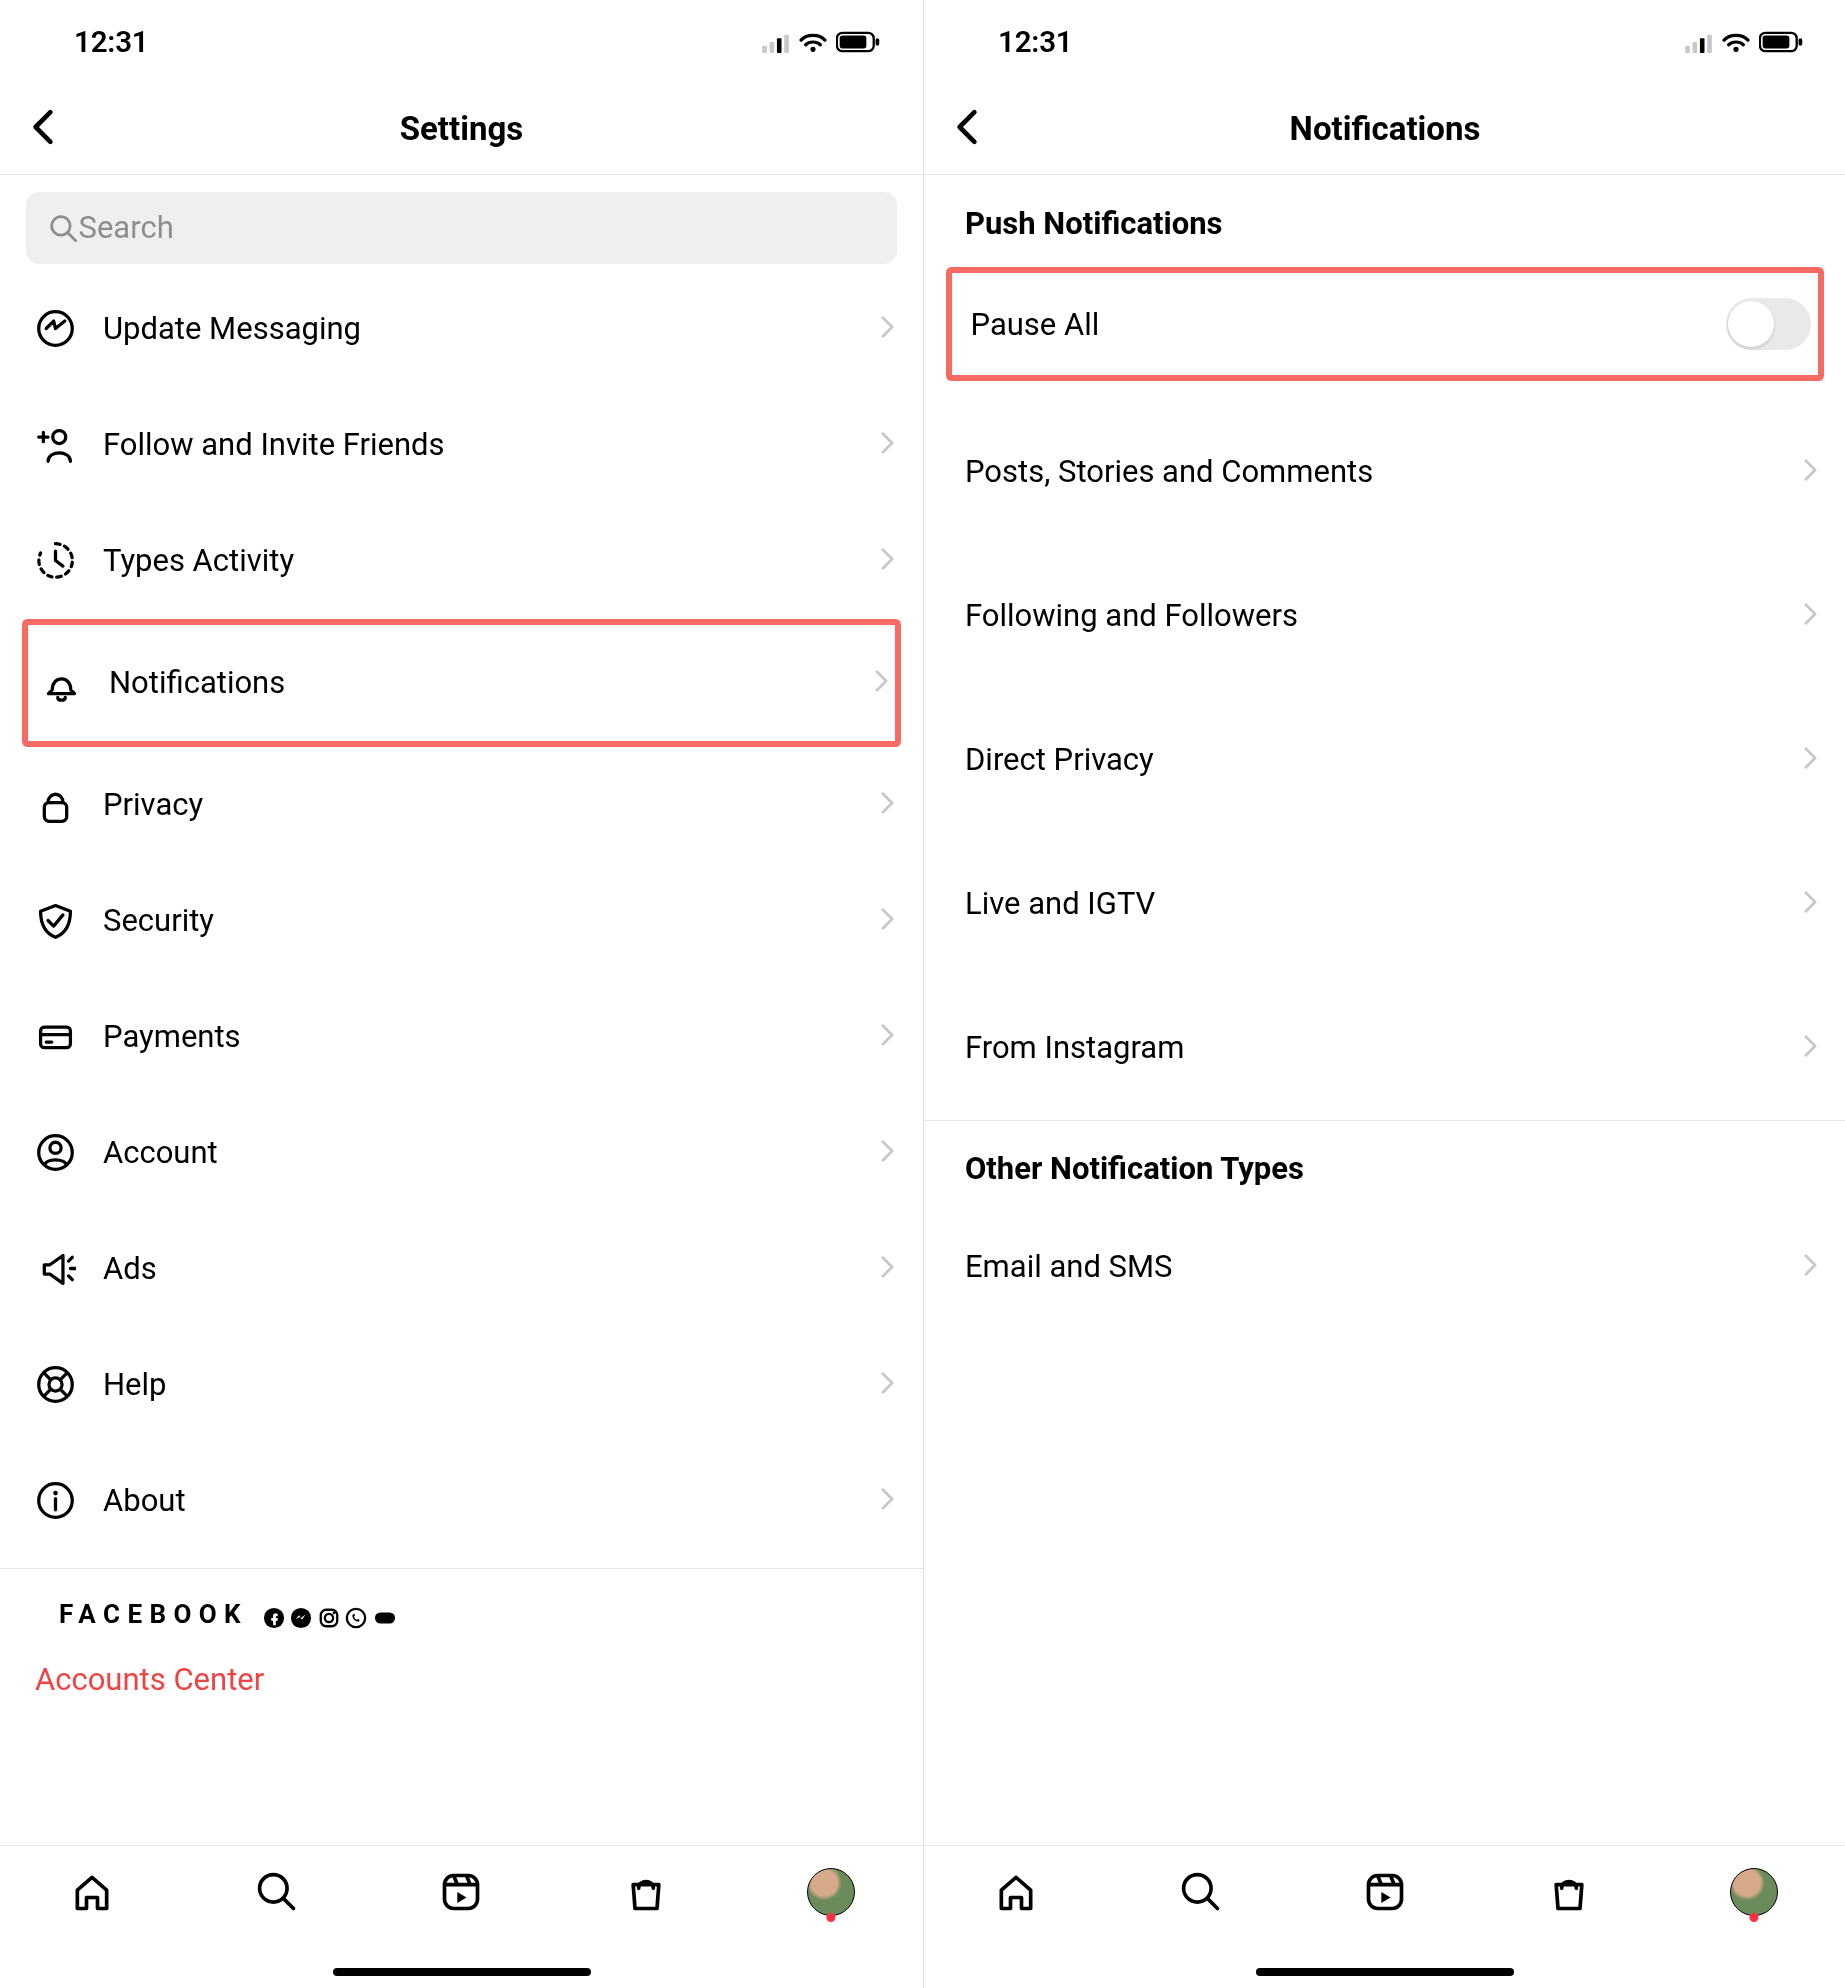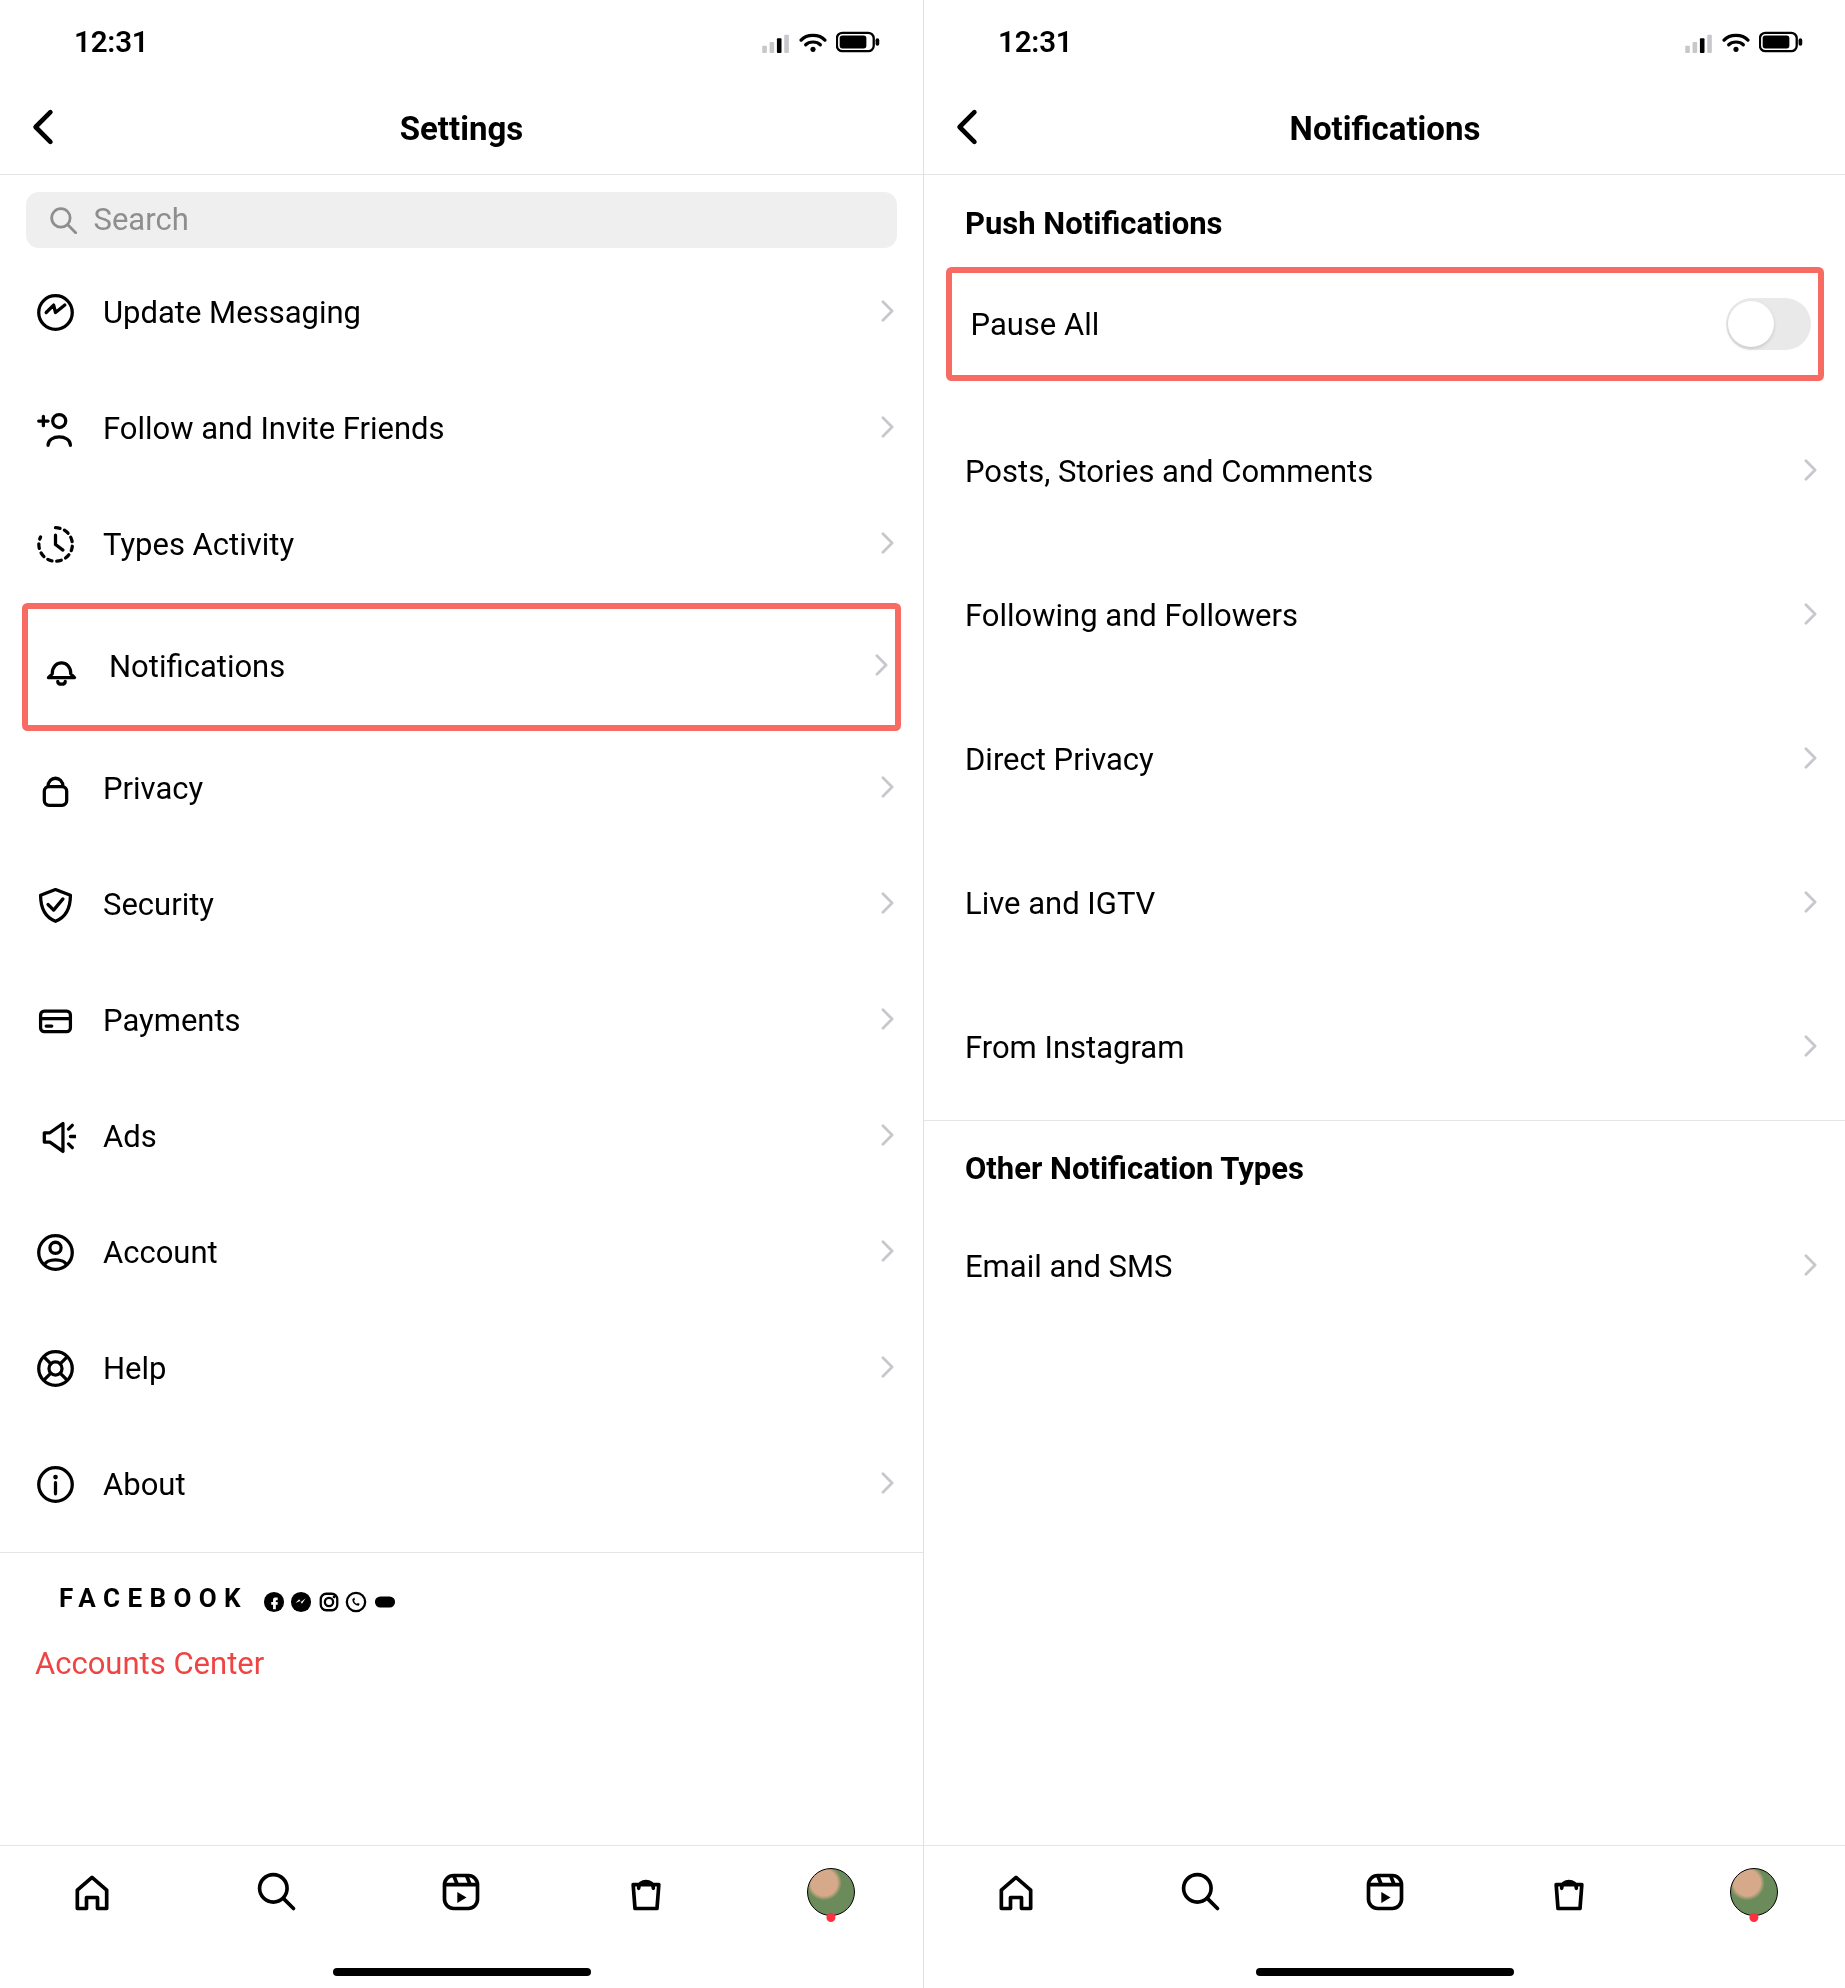--- a/index.html
+++ b/index.html
@@ -62,25 +62,25 @@
     font-weight: 700;
   }
 
   
   .searchwrap {
     padding: 16.6px 26px 7.4px 26px;
   }
   .searchbox {
     background: #efefef;
     border-radius: 13px;
-    height: 56px;
+    height: 72px;
     display: flex;
     align-items: center;
     padding: 0 22px;
-    gap: 16px;
+    gap: 1px;
   }
   .searchbox .placeholder {
     font-size: 31px;
     color: #8e8e8e;
   }
 
   
   .list { display: flex; flex-direction: column; }
   .row {
     display: flex;
@@ -428,35 +428,35 @@
           </svg>
         </span>
       <span class="label">Payments</span>
       <span class="chev"><svg width="13" height="22" viewBox="0 0 14 24">
             <use href="#chev-right"></use>
           </svg></span>
     </div>
     <div class="row">
       <span class="rowicon">
           <svg width="41" height="41" viewBox="0 0 44 44">
+            <use href="#icn-account"></use>
+          </svg>
+        </span>
+      <span class="label">Account</span>
+      <span class="chev"><svg width="13" height="22" viewBox="0 0 14 24">
+            <use href="#chev-right"></use>
+          </svg></span>
+    </div>
+    <div class="row">
+      <span class="rowicon">
+          <svg width="41" height="41" viewBox="0 0 44 44">
             <use href="#icn-ads"></use>
           </svg>
         </span>
       <span class="label">Ads</span>
-      <span class="chev"><svg width="13" height="22" viewBox="0 0 14 24">
-            <use href="#chev-right"></use>
-          </svg></span>
-    </div>
-    <div class="row">
-      <span class="rowicon">
-          <svg width="41" height="41" viewBox="0 0 44 44">
-            <use href="#icn-account"></use>
-          </svg>
-        </span>
-      <span class="label">Account</span>
       <span class="chev"><svg width="13" height="22" viewBox="0 0 14 24">
             <use href="#chev-right"></use>
           </svg></span>
     </div>
     <div class="row">
       <span class="rowicon">
           <svg width="41" height="41" viewBox="0 0 44 44">
             <use href="#icn-help"></use>
           </svg>
         </span>

